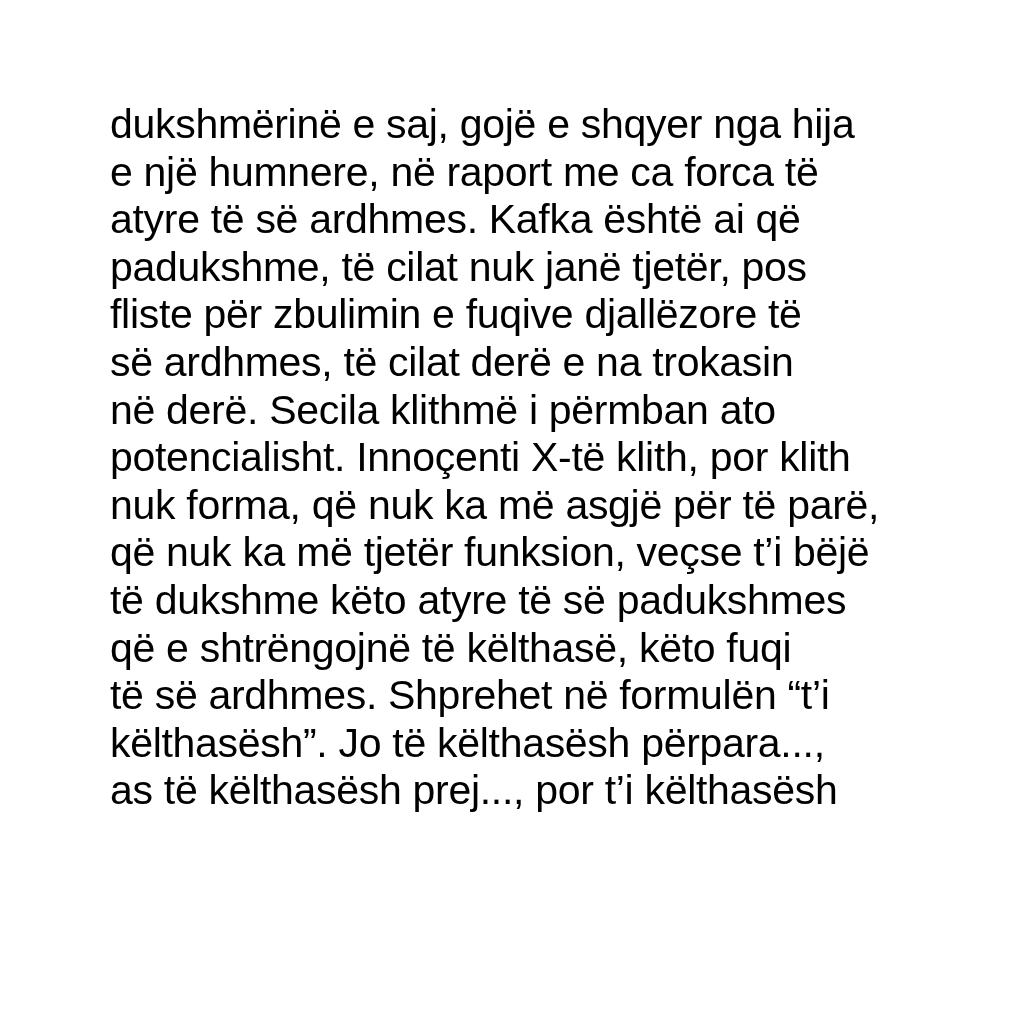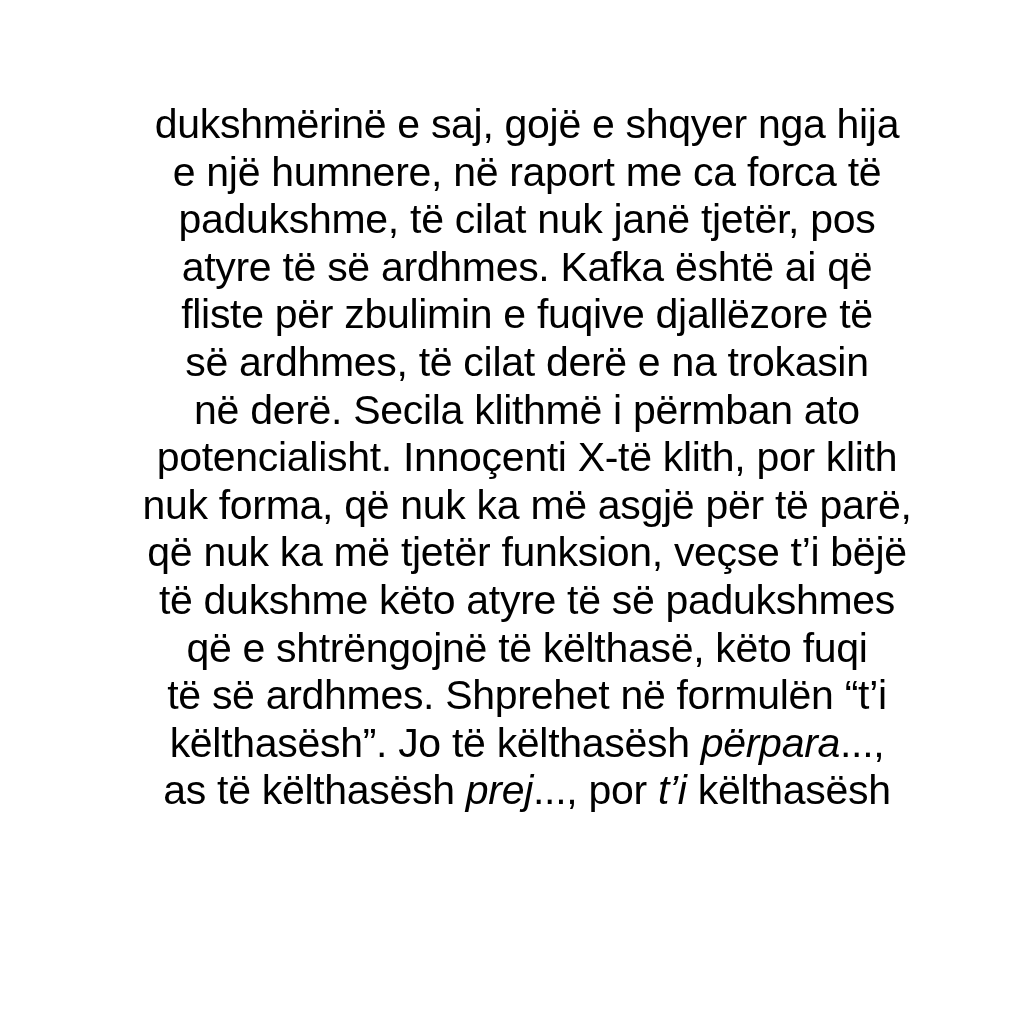--- a/index.html
+++ b/index.html
@@ -14,46 +14,44 @@
     font-family: "Liberation Sans", sans-serif;
   }
   .page {
     position: relative;
     width: 1024px;
     height: 1024px;
     background: #ffffff;
   }
   .text-block {
     position: absolute;
-    left: 87px;
+    left: 110px;
     top: 101px;
     width: 880px;
     color: #000000;
     font-size: 41px;
     line-height: 47.6px;
     letter-spacing: -0.3px;
-    text-align: center;
   }
   .text-line {
     white-space: nowrap;
   }
   .seg-italic {
-    font-style: italic;
     margin-top: 8px;
   }
 </style>
 </head>
 <body>
 
 <div class="page">
   <div class="text-block" id="text-block">
       <div class="text-line"><span class="seg">dukshmërinë e saj, gojë e shqyer nga hija</span></div>
       <div class="text-line"><span class="seg">e një humnere, në raport me ca forca të</span></div>
+      <div class="text-line"><span class="seg">atyre të së ardhmes. Kafka është ai që</span></div>
       <div class="text-line"><span class="seg">padukshme, të cilat nuk janë tjetër, pos</span></div>
-      <div class="text-line"><span class="seg">atyre të së ardhmes. Kafka është ai që</span></div>
       <div class="text-line"><span class="seg">fliste për zbulimin e fuqive djallëzore të</span></div>
       <div class="text-line"><span class="seg">së ardhmes, të cilat derë e na trokasin</span></div>
       <div class="text-line"><span class="seg">në derë. Secila klithmë i përmban ato</span></div>
       <div class="text-line"><span class="seg">potencialisht. Innoçenti X-të klith, por klith</span></div>
       <div class="text-line"><span class="seg">nuk forma, që nuk ka më asgjë për të parë,</span></div>
       <div class="text-line"><span class="seg">që nuk ka më tjetër funksion, veçse t’i bëjë</span></div>
       <div class="text-line"><span class="seg">të dukshme këto atyre të së padukshmes</span></div>
       <div class="text-line"><span class="seg">që e shtrëngojnë të këlthasë, këto fuqi</span></div>
       <div class="text-line"><span class="seg">të së ardhmes. Shprehet në formulën “t’i</span></div>
       <div class="text-line"><span class="seg">këlthasësh”. Jo të këlthasësh </span><span class="seg seg-italic">përpara</span><span class="seg">...,</span></div>

